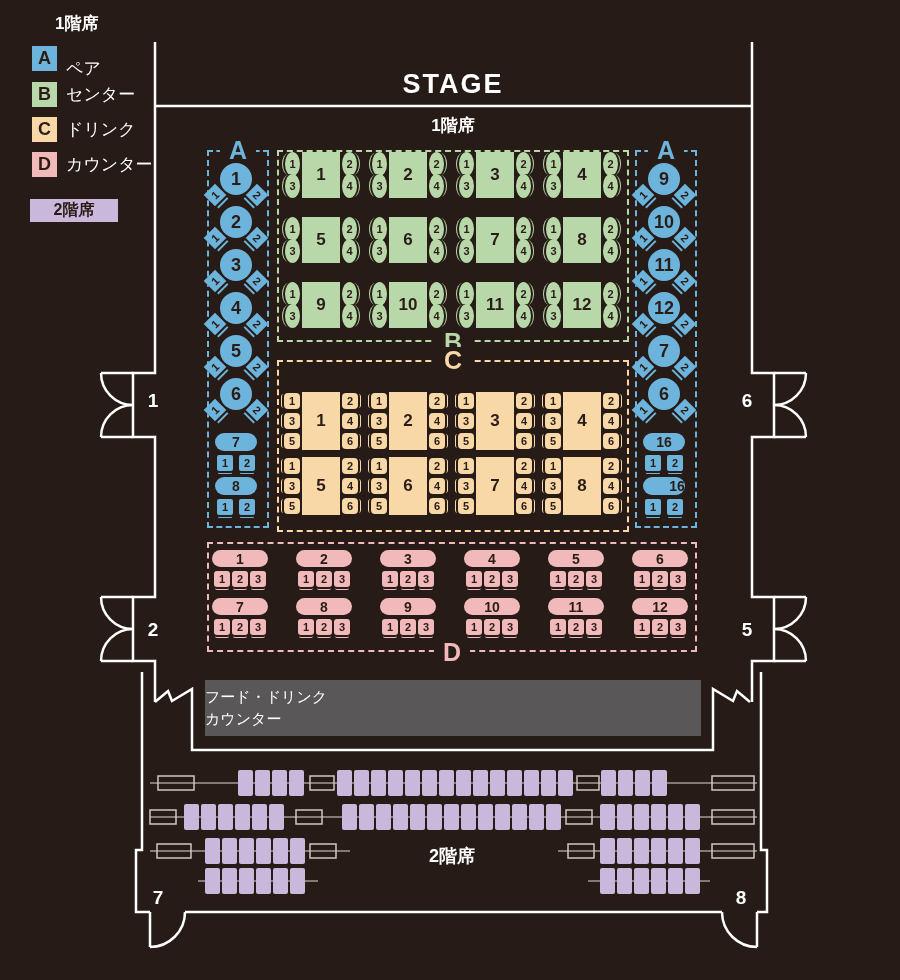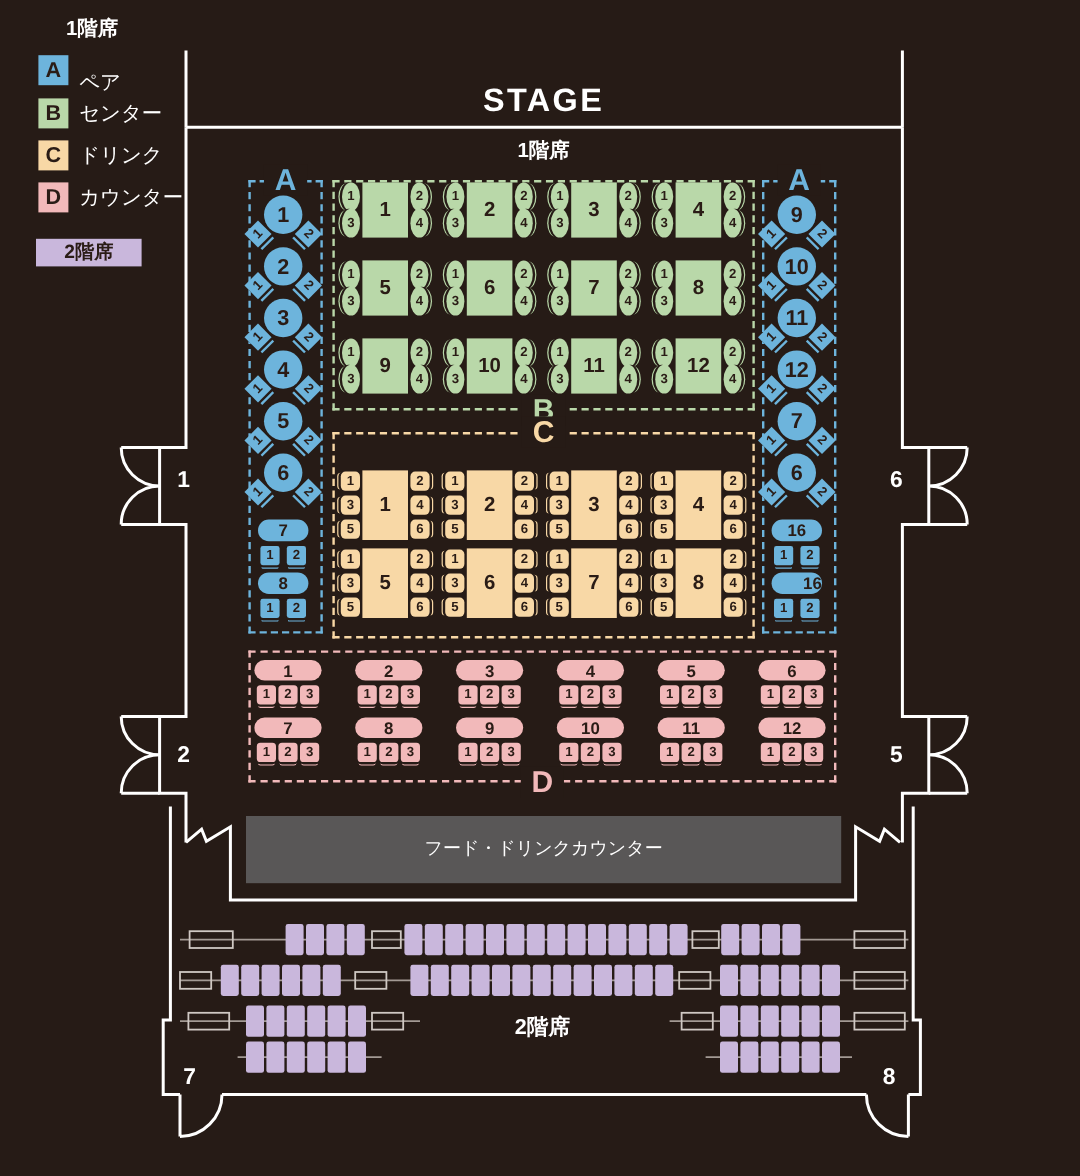--- a/index.html
+++ b/index.html
@@ -51,21 +51,21 @@
   .ctable{width:38px;height:58px;background:var(--orange);font-size:17px;}
   .cseat{width:16px;height:16px;border-radius:4px;background:var(--orange);font-size:11px;}
   .cseat.l{box-shadow:-2px 0 0 0 var(--bg),-4px 0 0 -1px var(--orange);}
   .cseat.r{box-shadow:2px 0 0 0 var(--bg),4px 0 0 -1px var(--orange);}
   .dpill{width:56px;height:17px;border-radius:9px;background:var(--pink);font-size:14px;}
   .dseat{width:16px;height:16px;border-radius:3px;background:var(--pink);font-size:11px;
     box-shadow:0 2px 0 0 var(--bg),0 4px 0 -1px var(--pink);}
   .pseat{width:15px;height:26px;background:var(--purple);border-radius:2px;}
   
   .food{position:absolute;left:205px;top:680px;width:496px;height:56px;background:var(--gray);
-    color:#fff;font-size:15px;display:flex;flex-direction:row;align-items:center;justify-content:center;
+    color:#fff;font-size:15px;display:flex;flex-direction:column;justify-content:center;
     line-height:22px;z-index:2;}
 </style>
 </head>
 <body>
 
 <div id="canvas">
 
   <svg id="walls" width="900" height="980" viewBox="0 0 900 980">
     <g stroke="#ffffff" stroke-width="2.5" fill="none">
       <path d="M155,42 V106 M752,42 V106 M155,106 H752"></path>

